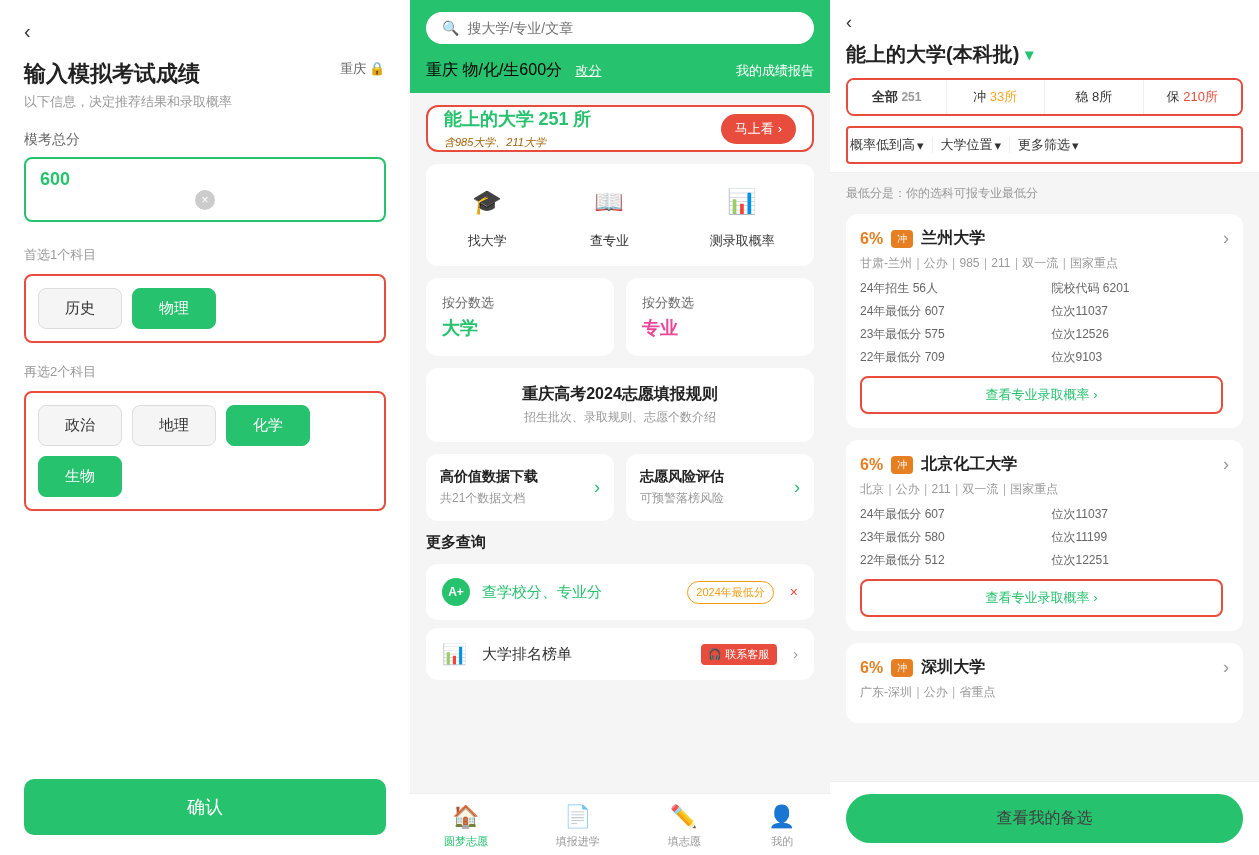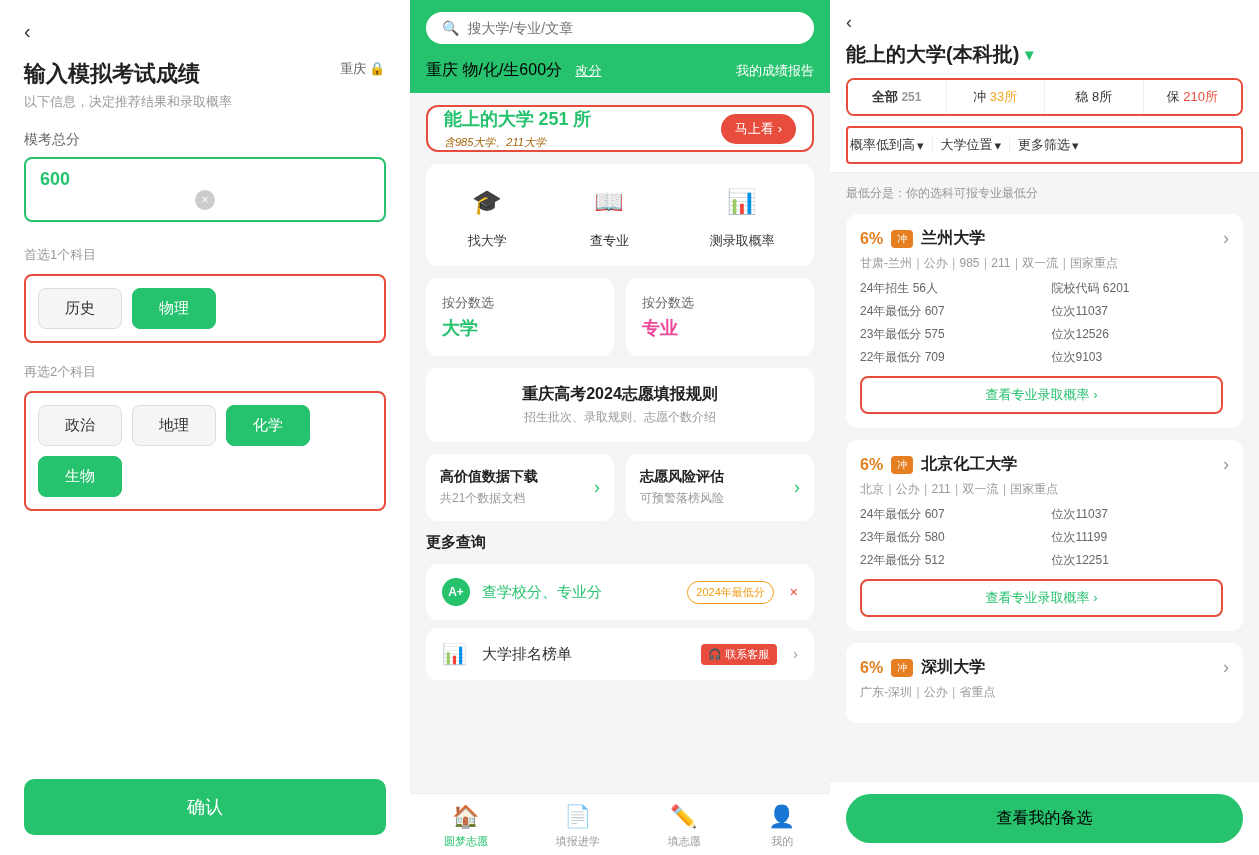--- a/index.html
+++ b/index.html
@@ -548,21 +548,21 @@
     .uni-card-info { flex: 1; }
 
     .right-footer {
       padding: 12px 16px;
       background: #fff;
       border-top: 1px solid #eee;
     }
 
     .view-selection-btn {
       background: #26c26e;
-      color: #000000;
+      color: #404040;
       border: none;
       border-radius: 25px;
       padding: 14px;
       font-size: 16px;
       width: 100%;
       cursor: pointer;
       text-align: center;
     }
 
     .divider { width: 1px; background: #eee; height: 16px; }

